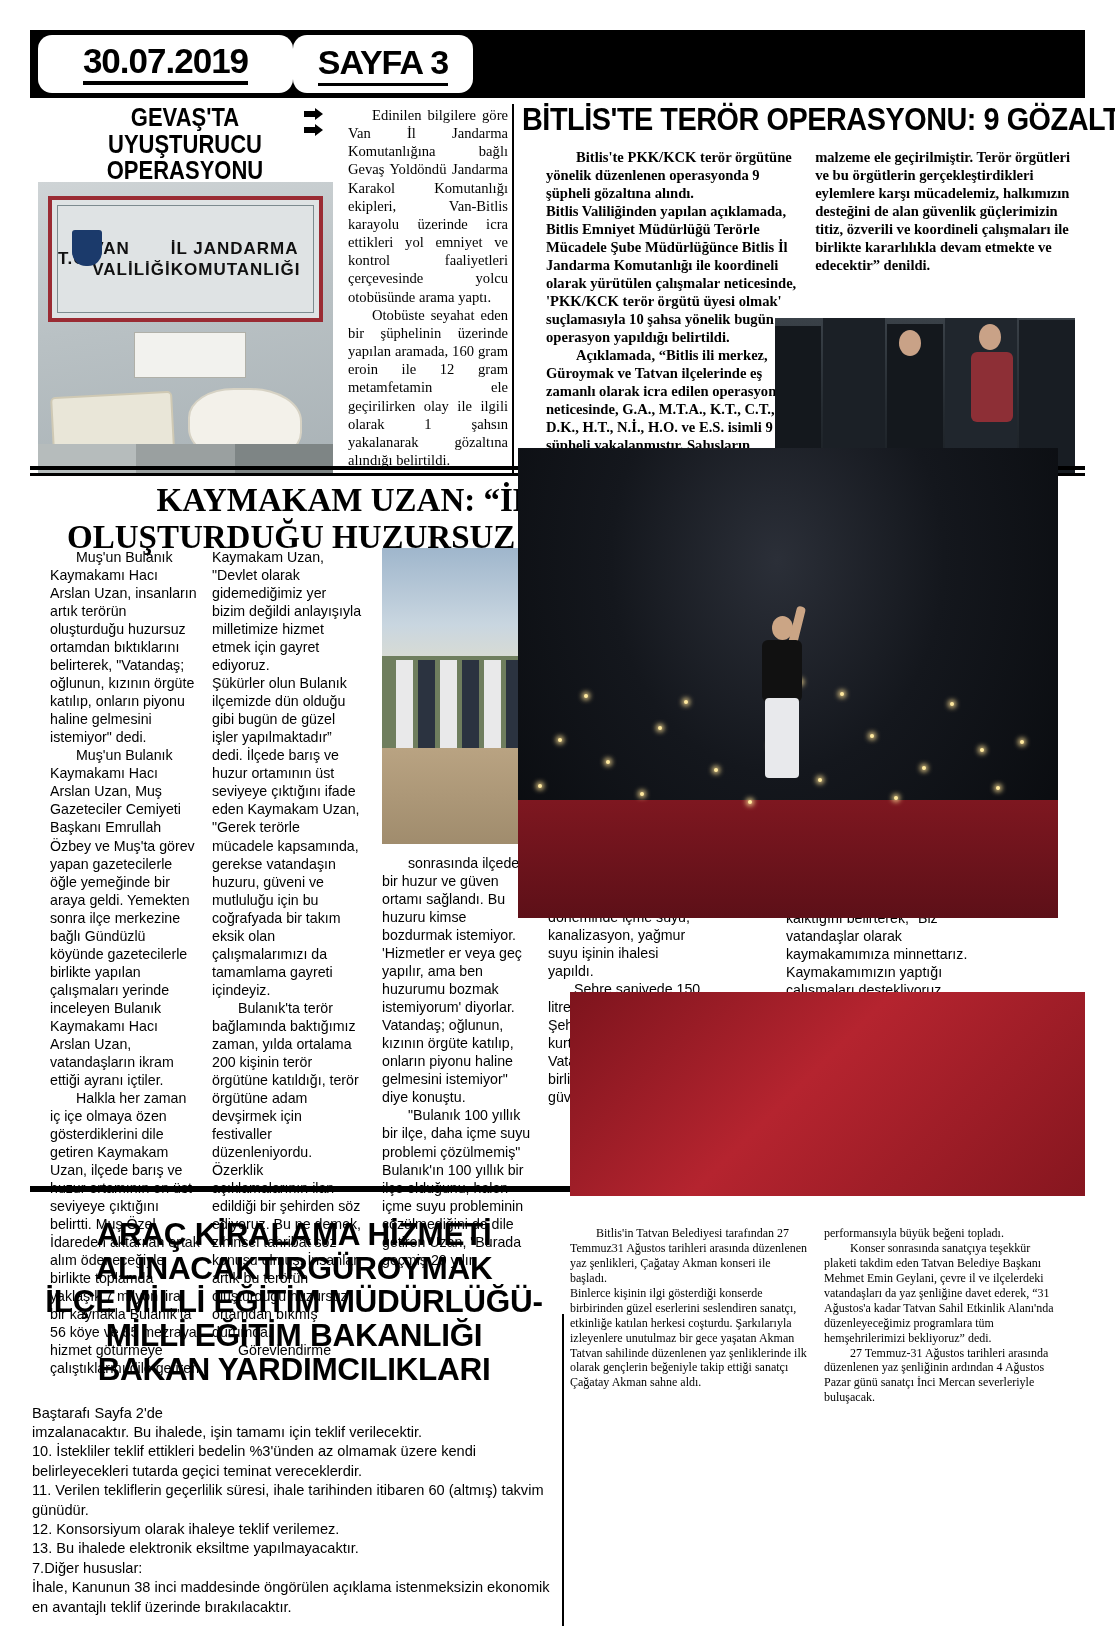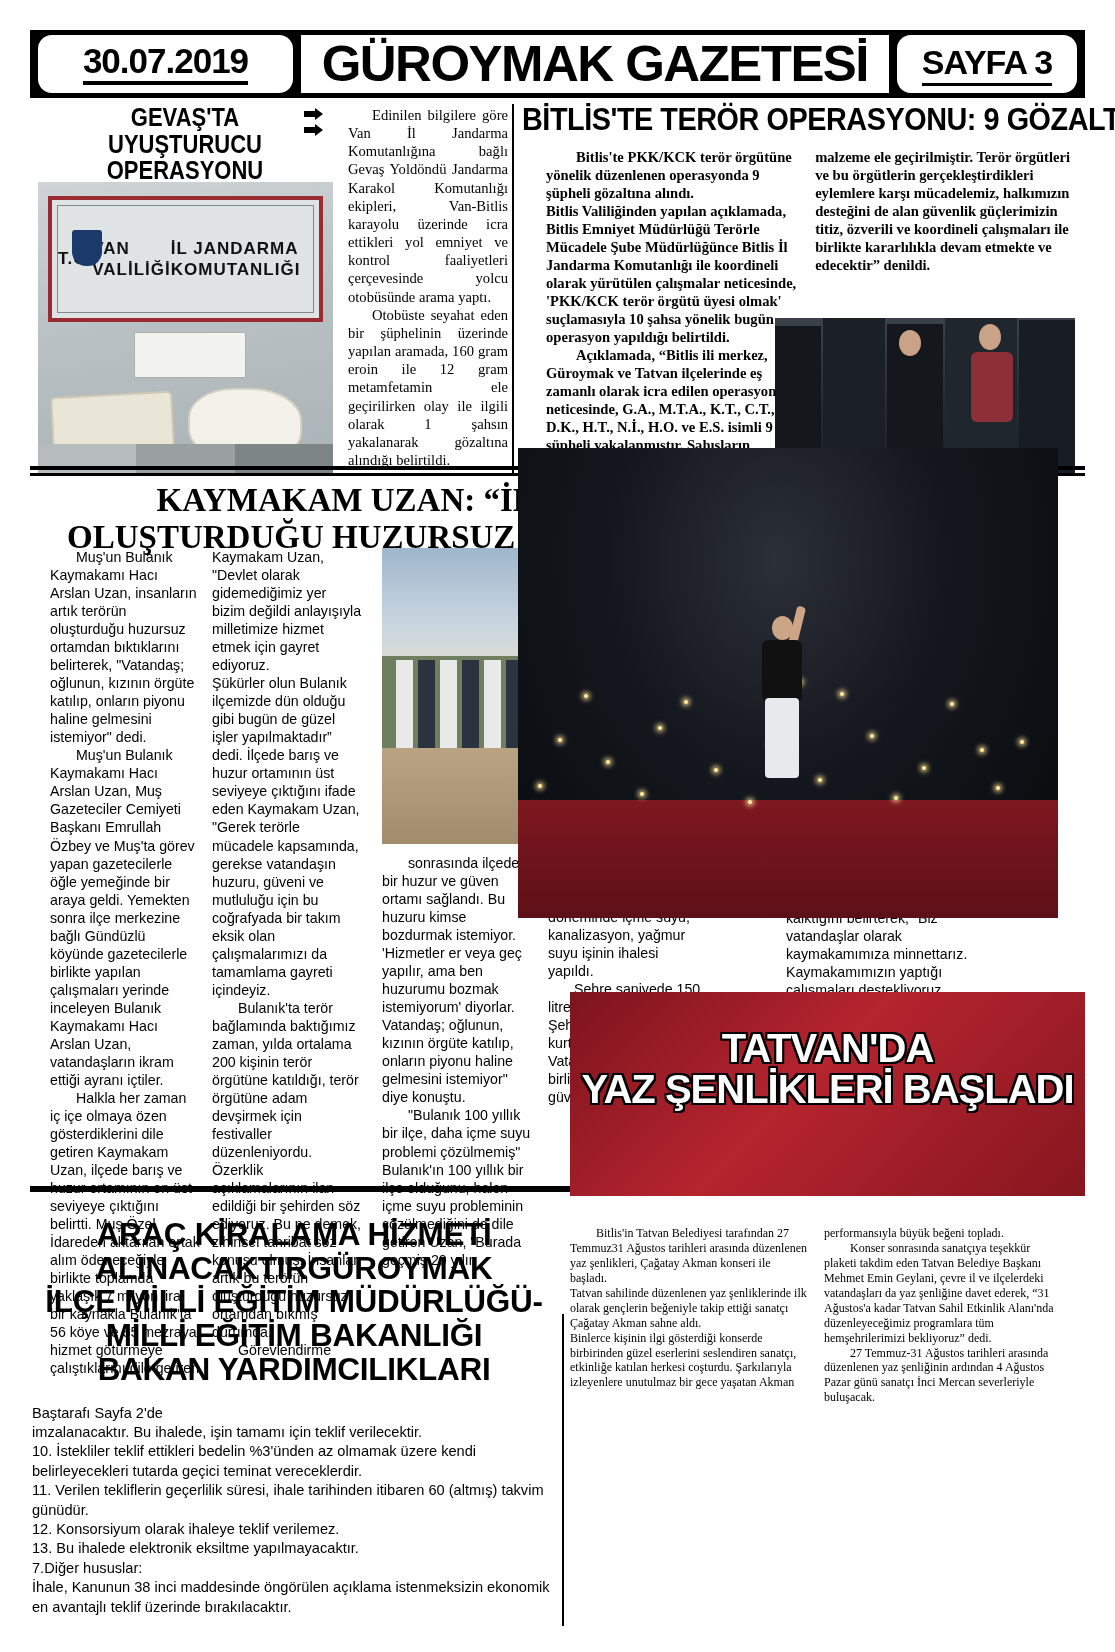--- a/index.html
+++ b/index.html
@@ -109,23 +109,20 @@
   .vrule{position:absolute;width:2px;background:#000;}
 </style>
 </head>
 <body>
 
 <div class="page">
 
   <div class="masthead">
     <div class="mh-date">
       <span>30.07.2019</span>
-    </div>
-    <div class="mh-title">
-      <span>GÜROYMAK GAZETESİ</span>
     </div>
     <div class="mh-page">
       <span>SAYFA 3</span>
     </div>
   </div>
 
   <div class="top-sec">
 
     <div class="col-sep" style="left:482px;"></div>
 
@@ -314,30 +311,26 @@
         <p>12. Konsorsiyum olarak ihaleye teklif verilemez.</p>
         <p>13. Bu ihalede elektronik eksiltme yapılmayacaktır.</p>
         <p>7.Diğer hususlar:</p>
         <p>İhale, Kanunun 38 inci maddesinde öngörülen açıklama istenmeksizin ekonomik en avantajlı teklif üzerinde bırakılacaktır.</p>
       </div>
     </div>
 
     <div class="tv-block">
       <div class="tv-banner">
         <div class="tvb-grad"></div>
-        <div class="tv-title">
-          <span>TATVAN'DA</span>
-          <span>YAZ ŞENLİKLERİ BAŞLADI</span>
-        </div>
       </div>
       <div class="tv-cols">
         <div class="tv-c">
           <p class="ind">Bitlis'in Tatvan Belediyesi tarafından 27 Temmuz31 Ağustos tarihleri arasında düzenlenen yaz şenlikleri, Çağatay Akman konseri ile başladı.</p>
+          <p>Binlerce kişinin ilgi gösterdiği konserde birbirinden güzel eserlerini seslendiren sanatçı, etkinliğe katılan herkesi coşturdu. Şarkılarıyla izleyenlere unutulmaz bir gece yaşatan Akman</p>
           <p>Tatvan sahilinde düzenlenen yaz şenliklerinde ilk olarak gençlerin beğeniyle takip ettiği sanatçı Çağatay Akman sahne aldı.</p>
-          <p>Binlerce kişinin ilgi gösterdiği konserde birbirinden güzel eserlerini seslendiren sanatçı, etkinliğe katılan herkesi coşturdu. Şarkılarıyla izleyenlere unutulmaz bir gece yaşatan Akman</p>
         </div>
         <div class="tv-c">
           <p>performansıyla büyük beğeni topladı.</p>
           <p class="ind">Konser sonrasında sanatçıya teşekkür plaketi takdim eden Tatvan Belediye Başkanı Mehmet Emin Geylani, çevre il ve ilçelerdeki vatandaşları da yaz şenliğine davet ederek, “31 Ağustos'a kadar Tatvan Sahil Etkinlik Alanı'nda düzenleyeceğimiz programlara tüm hemşehrilerimizi bekliyoruz” dedi.</p>
           <p class="ind">27 Temmuz-31 Ağustos tarihleri arasında düzenlenen yaz şenliğinin ardından 4 Ağustos Pazar günü sanatçı İnci Mercan severleriyle buluşacak.</p>
         </div>
       </div>
     </div>
   </div>
 

